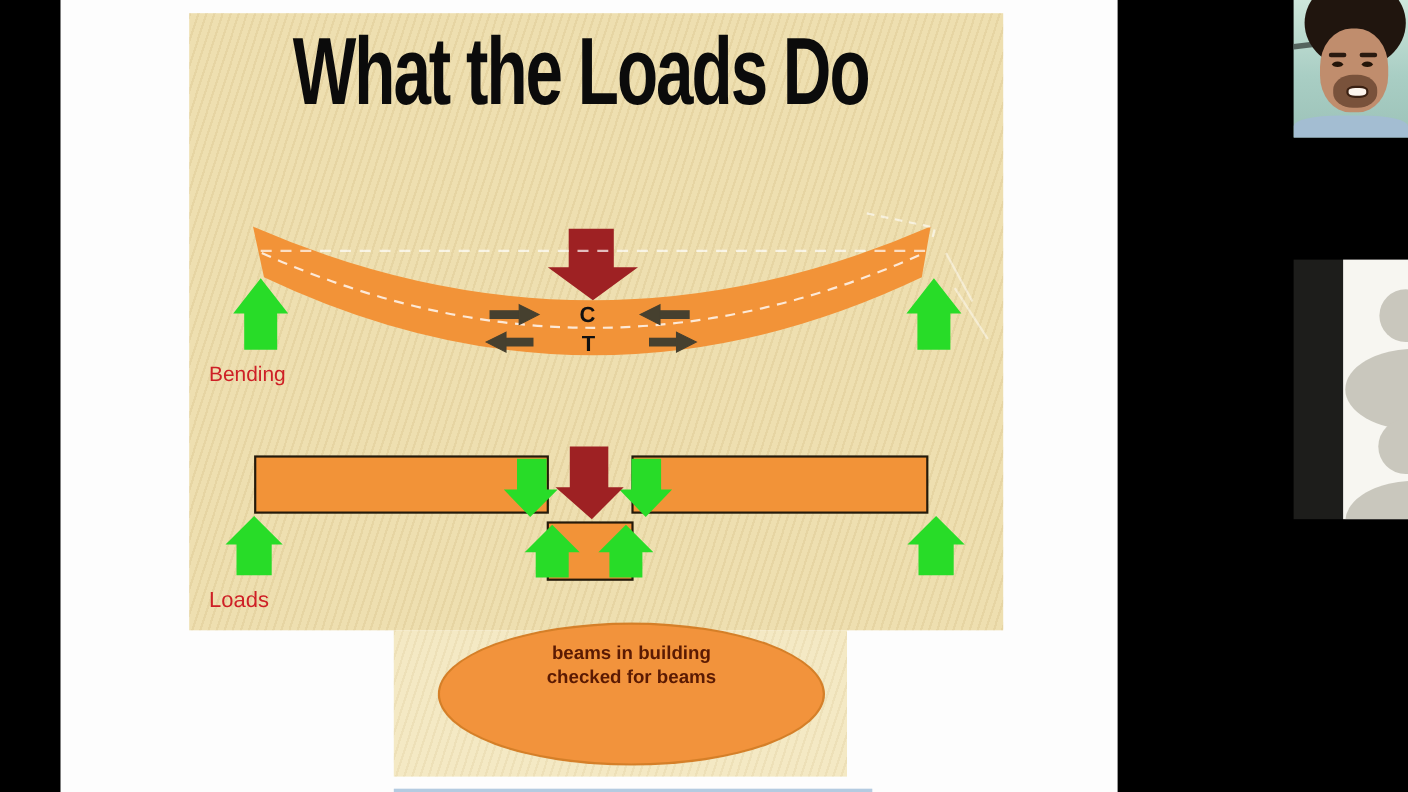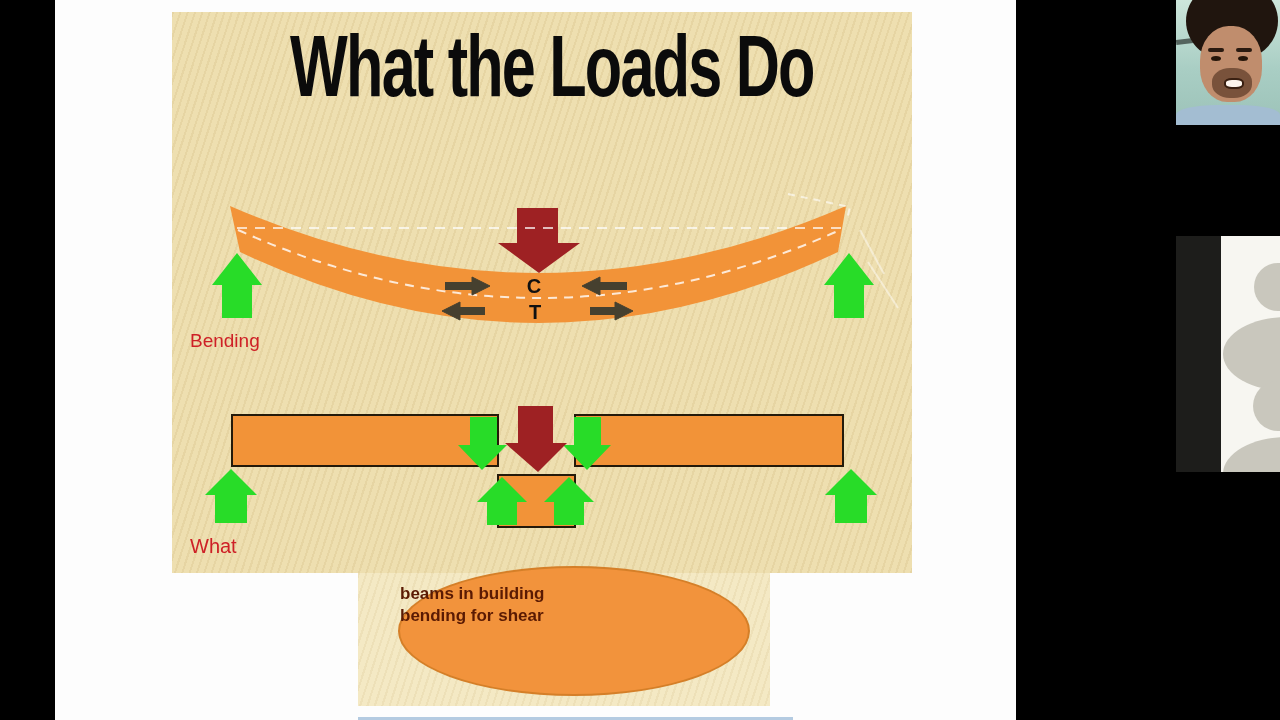--- a/index.html
+++ b/index.html
@@ -8,36 +8,36 @@
 
   
   .left-bar{position:absolute;left:0;top:0;width:55px;height:720px;background:#000;}
   .right-panel{position:absolute;left:1016px;top:0;width:264px;height:720px;background:#000;}
 
   
   .slide{position:absolute;left:172px;top:12px;width:740px;height:561px;
     background:
       repeating-linear-gradient(108deg, rgba(190,160,95,0.16) 0 2px, rgba(255,255,255,0) 2px 7px),
       #eedfb0;}
-  .title-wrap{position:absolute;left:0;top:14px;width:712px;text-align:center;padding-left:24px;}
+  .title-wrap{position:absolute;left:0;top:14px;width:712px;text-align:center;}
   .title{display:inline-block;font-size:68px;font-weight:bold;letter-spacing:-2px;color:#0b0b0b;
     transform:scale(0.9,1.28);transform-origin:50% 50%;white-space:nowrap;}
   .diagram-svg{position:absolute;left:0;top:0;width:740px;height:561px;}
   .lbl{position:absolute;font-weight:normal;color:#ce2026;}
   .lbl.bending{left:18px;top:318px;font-size:19px;}
   .lbl.shear{left:18px;top:523px;font-size:20px;}
 
   
   .note-panel{position:absolute;left:358px;top:573px;width:412px;height:133px;
     background:
       repeating-linear-gradient(108deg, rgba(190,160,95,0.12) 0 2px, rgba(255,255,255,0) 2px 7px),
       #f4e9c4;}
   .note-ellipse{position:absolute;left:40px;top:-7px;width:348px;height:126px;background:#f2933c;
     border:2px solid rgba(205,122,35,0.8);border-radius:50%;}
-  .note-text{position:absolute;left:0;top:15px;width:100%;
+  .note-text{position:absolute;left:0;top:15px;width:100%;text-align:center;
     font-size:17px;font-weight:bold;color:#5a1a03;line-height:22px;}
   .bottom-line{position:absolute;left:358px;top:717px;width:435px;height:3px;background:#b4cbe1;}
 
   
   .webcam{position:absolute;left:160px;top:0;width:104px;height:125px;overflow:hidden;
     background:linear-gradient(180deg,#cde6db 0%,#a9cec4 55%,#9cc2b8 100%);}
   .wc-line{position:absolute;left:0;top:38px;width:34px;height:5px;background:#3c4742;transform:rotate(-7deg);opacity:.8;}
   .wc-hair{position:absolute;left:10px;top:-20px;width:92px;height:82px;background:#20150e;border-radius:50%;}
   .wc-face{position:absolute;left:24px;top:26px;width:62px;height:76px;background:#c08d6d;border-radius:46% 46% 44% 44%;}
   .wc-brow{position:absolute;width:16px;height:4px;background:#2a1a10;border-radius:2px;top:22px;}
@@ -108,28 +108,28 @@
       <polygon points="346,394 381,394 381,431 395,431 366,460 333,431 346,431" fill="#9e2123"></polygon>
 
       <polygon points="330,465 355,490 345,490 345,513 315,513 315,490 305,490" fill="#28dc28"></polygon>
       <polygon points="397,465 422,490 412,490 412,513 382,513 382,490 372,490" fill="#28dc28"></polygon>
 
       <polygon points="59,457 85,483 75,483 75,511 43,511 43,483 33,483" fill="#28dc28"></polygon>
       <polygon points="679,457 705,483 695,483 695,511 663,511 663,483 653,483" fill="#28dc28"></polygon>
     </svg>
 
     <div class="lbl bending">Bending</div>
-    <div class="lbl shear">What</div>
+    <div class="lbl shear">Loads</div>
   </div>
 
   <div class="note-panel">
     <div class="note-ellipse">
       <div class="note-text">
         <div>beams in building</div>
-        <div>bending for shear</div>
+        <div>checked for beams</div>
       </div>
     </div>
   </div>
   <div class="bottom-line"></div>
 
   <div class="right-panel">
 
     <div class="webcam">
       <div class="wc-line"></div>
       <div class="wc-hair"></div>

